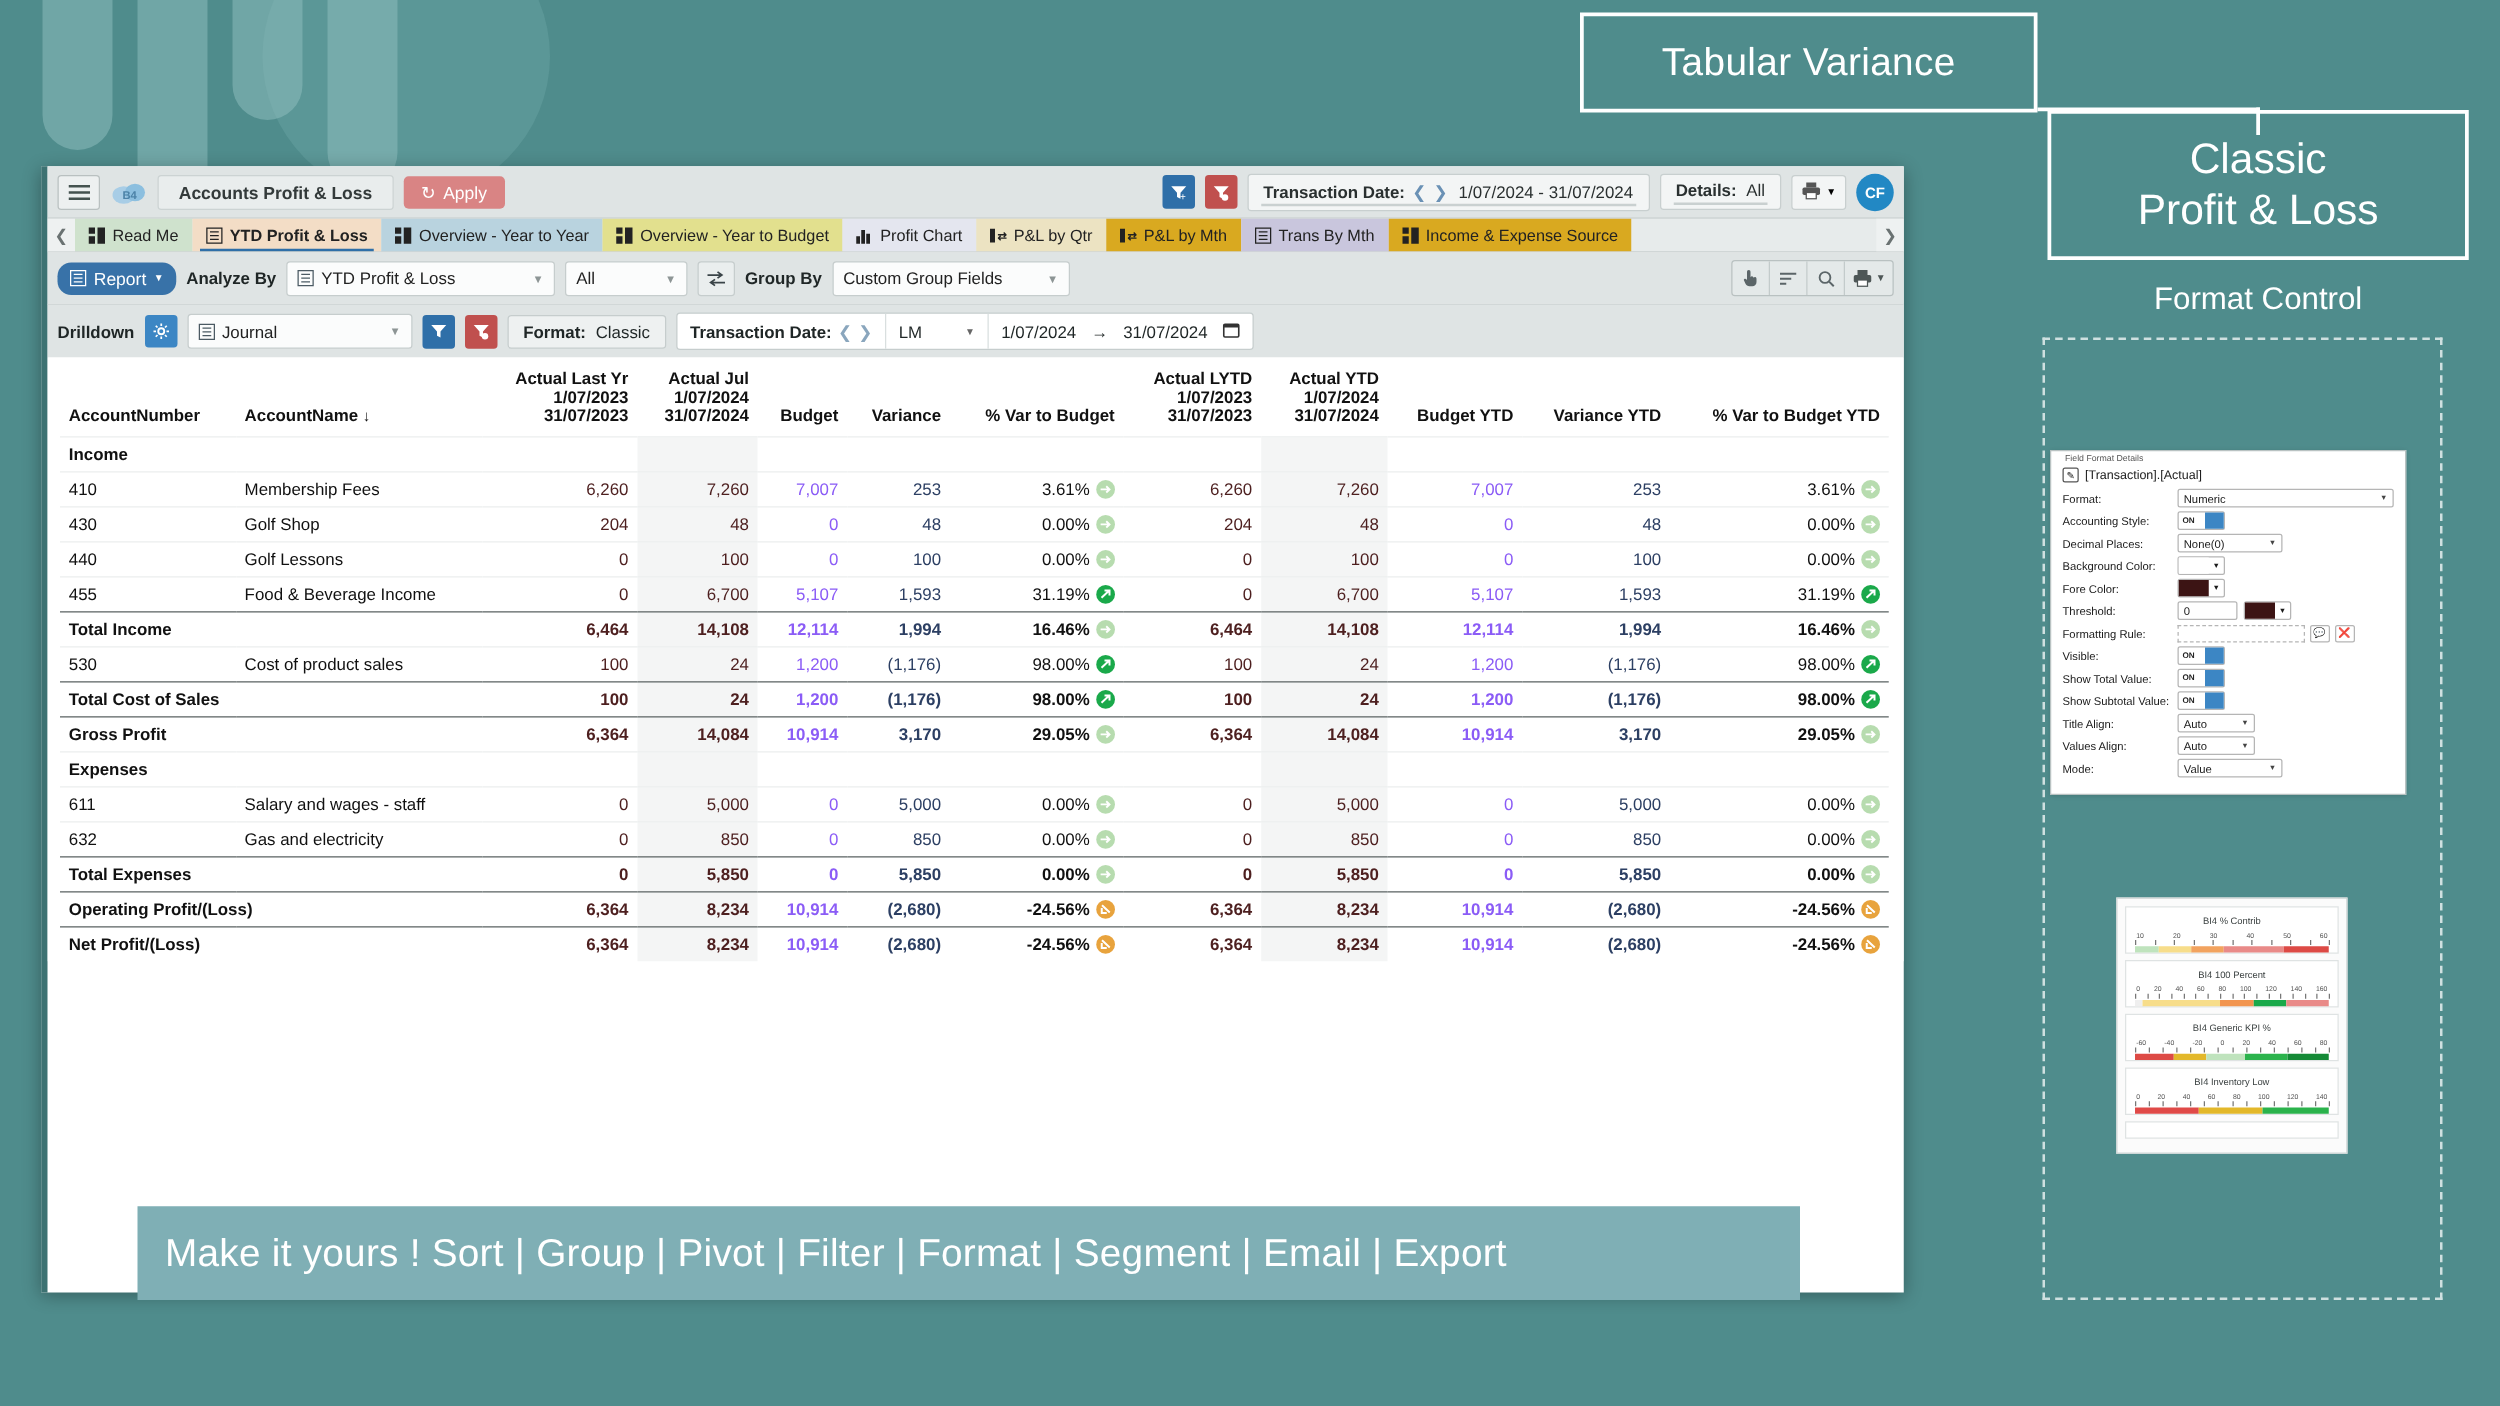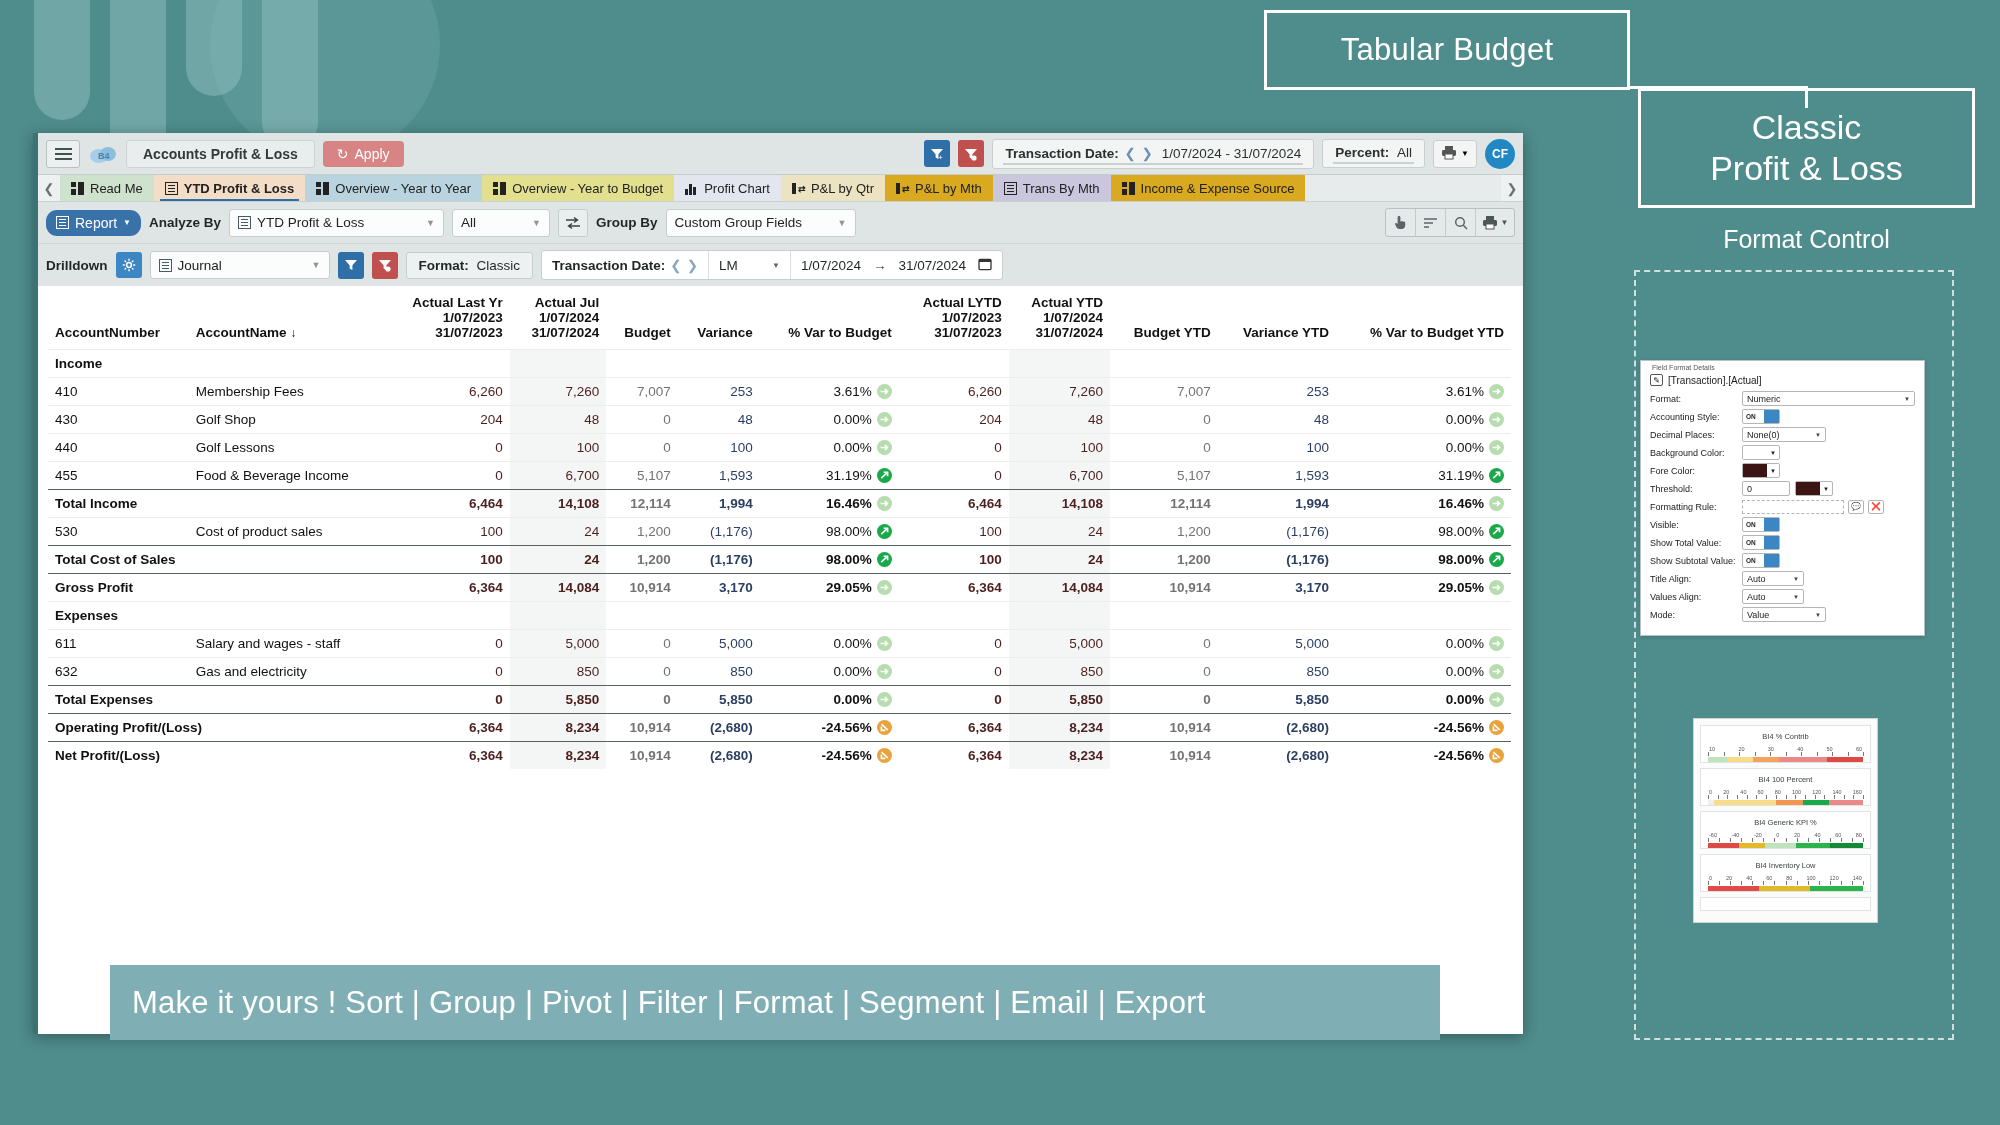--- a/index.html
+++ b/index.html
@@ -122,21 +122,21 @@
         white-space:pre-line; color:#111; }
   table.report th.num { text-align:right; }
   table.report th.lft { text-align:left; }
   table.report tbody td { padding:6px 7px; font-size:13.5px; }
   .sect td { font-weight:bold; padding-top:9px; padding-bottom:9px; }
   .rowline td { border-top:1px solid #eceeee; }
   .topline td { border-top:1.6px solid #5a6262; }
   td.num { text-align:right; }
   td.shade { background:#f4f5f5; }
   .c-actual { color:#4d1f1f; }
-  .c-budget { color:#737373; }
+  .c-budget { color:#8b5cf6; }
   .c-var    { color:#2c3f63; }
   .totrow td { font-weight:bold; }
   .pctcell { text-align:right; white-space:nowrap; }
   .pctcell .v { margin-right:5px; }
   .arrow { display:inline-block; width:15px; height:15px; border-radius:50%; vertical-align:-3px;
            position:relative; }
   .arrow.lgreen { background:#b7dcaf; }
   .arrow.green  { background:#1aa94a; }
   .arrow.amber  { background:#e8a33d; }
   .arrow svg { position:absolute; left:2px; top:2px; width:11px; height:11px; }
@@ -199,21 +199,21 @@
 <div class="bg-bars">
   <i class="b1"></i>
     <i class="b2"></i>
     <i class="b3"></i>
     <i class="b4"></i>
 </div>
 
 <div class="connector" id="conn-h"></div>
 <div class="connector" id="conn-v"></div>
 <div class="callout" id="callout-tabular">
-  <span>Tabular Budget</span>
+  <span>Tabular Variance</span>
 </div>
 <div class="callout" id="callout-classic">
   <span style="white-space:pre-line">Classic
 Profit &amp; Loss</span>
 </div>
 <div id="label-format-control">Format Control</div>
 
 <div id="app-window">
 
   <div class="topbar">
@@ -248,21 +248,21 @@
         </svg>
     </div>
     <div class="datepill">
       <b>Transaction Date:</b>
       <span style="color:#6a91b5;margin:0 2px">❮</span>
       <span style="color:#6a91b5;margin-right:5px">❯</span>
       <span>1/07/2024 - 31/07/2024</span>
       <span class="pill-underline"></span>
     </div>
     <div class="companypill">
-      <b>Percent:</b>
+      <b>Details:</b>
       <span style="margin-left:4px">All</span>
       <span class="pill-underline"></span>
     </div>
     <div class="printbtn">
       <span>
         <svg width="16" height="15" viewBox="0 0 16 15">
             <rect x="4" y="1" width="8" height="4" fill="#555"></rect>
             <rect x="1" y="5" width="14" height="6" rx="1.4" fill="#555"></rect>
             <rect x="4" y="9" width="8" height="5" fill="#fff" stroke="#555"></rect>
           </svg>

